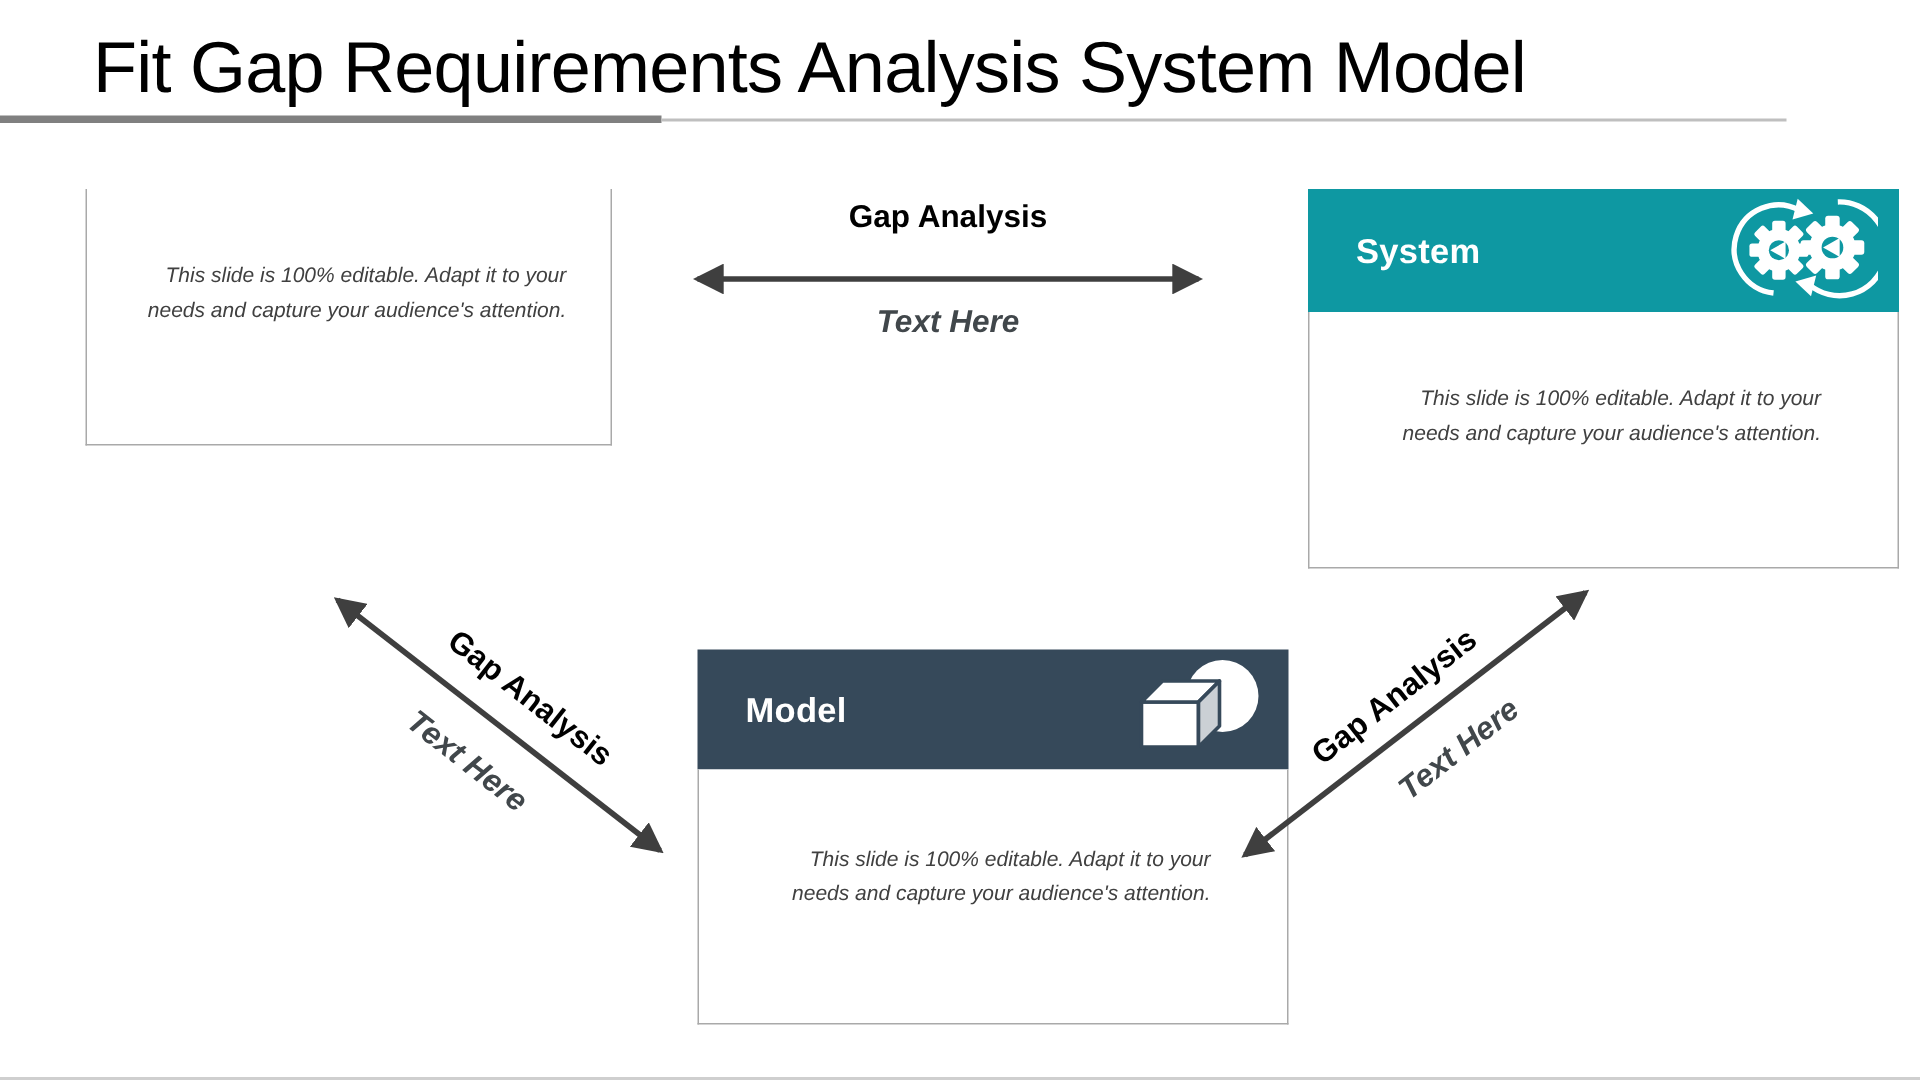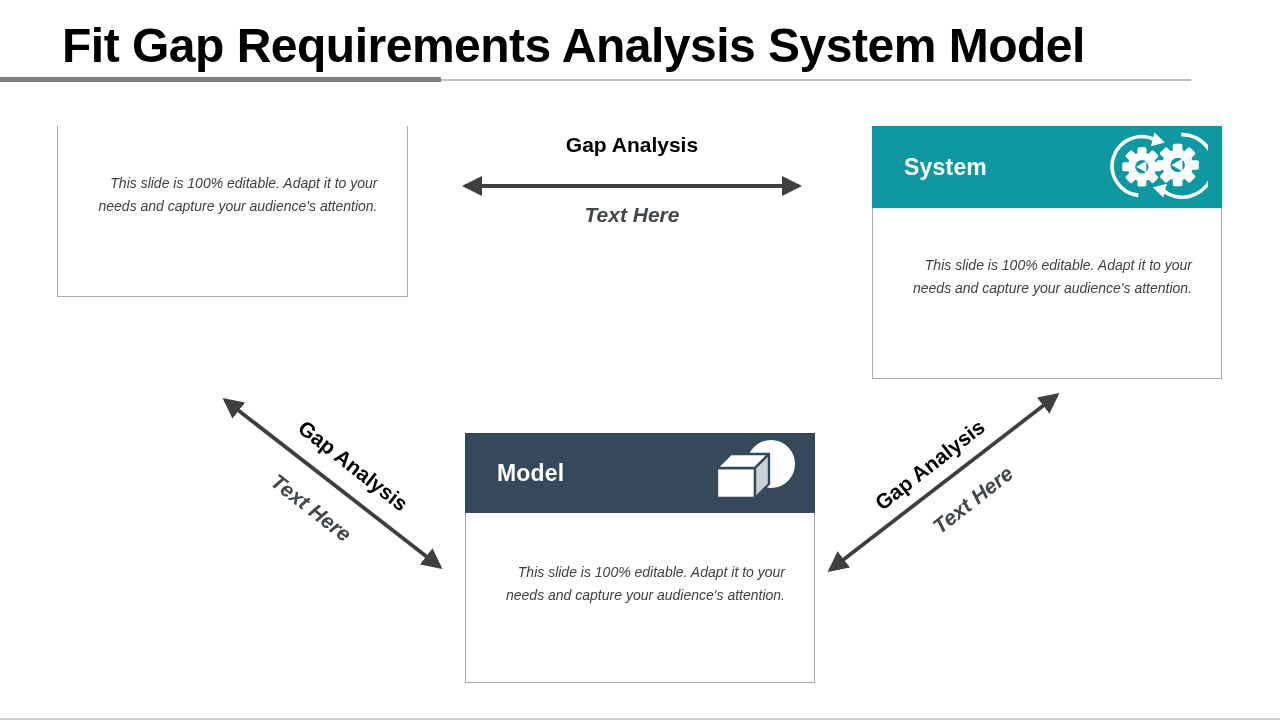--- a/index.html
+++ b/index.html
@@ -16,26 +16,26 @@
     --c-cube_side:#CBD0D5;
   }
   html,body{margin:0;padding:0;background:#fff;}
   #slide{
     position:relative;width:1280px;height:720px;background:#fff;overflow:hidden;
     font-family:"Liberation Sans",sans-serif;
     border-bottom:2px solid #CFCFCF;box-sizing:border-box;
   }
   .slide-title{
     position:absolute;left:62px;top:22px;font-size:48px;line-height:48px;
-    font-weight:700;color:var(--c-title);white-space:nowrap;letter-spacing:-0.5px;
+    font-weight:400;color:var(--c-title);white-space:nowrap;letter-spacing:-0.5px;
   }
   .underline-dark{position:absolute;left:0;top:77px;width:441px;height:5px;background:var(--c-underline_dark);}
   .underline-light{position:absolute;left:441px;top:79px;width:750px;height:2px;background:var(--c-underline_light);}
 
-  .card{position:absolute;width:350px;}
+  .card{position:absolute;width:394px;}
   .card-req{left:57px;top:126px;width:351px;}
   .card-sys{left:872px;top:126px;}
   .card-mod{left:465px;top:433px;border-radius:24px;}
   .card-header{
     height:82px;display:flex;align-items:center;justify-content:space-between;
     padding:0 14px 0 32px;box-sizing:border-box;
   }
   .card-mod .card-header{height:80px;}
   .hdr-orange{background:var(--c-orange);}
   .hdr-teal{background:var(--c-teal);}

